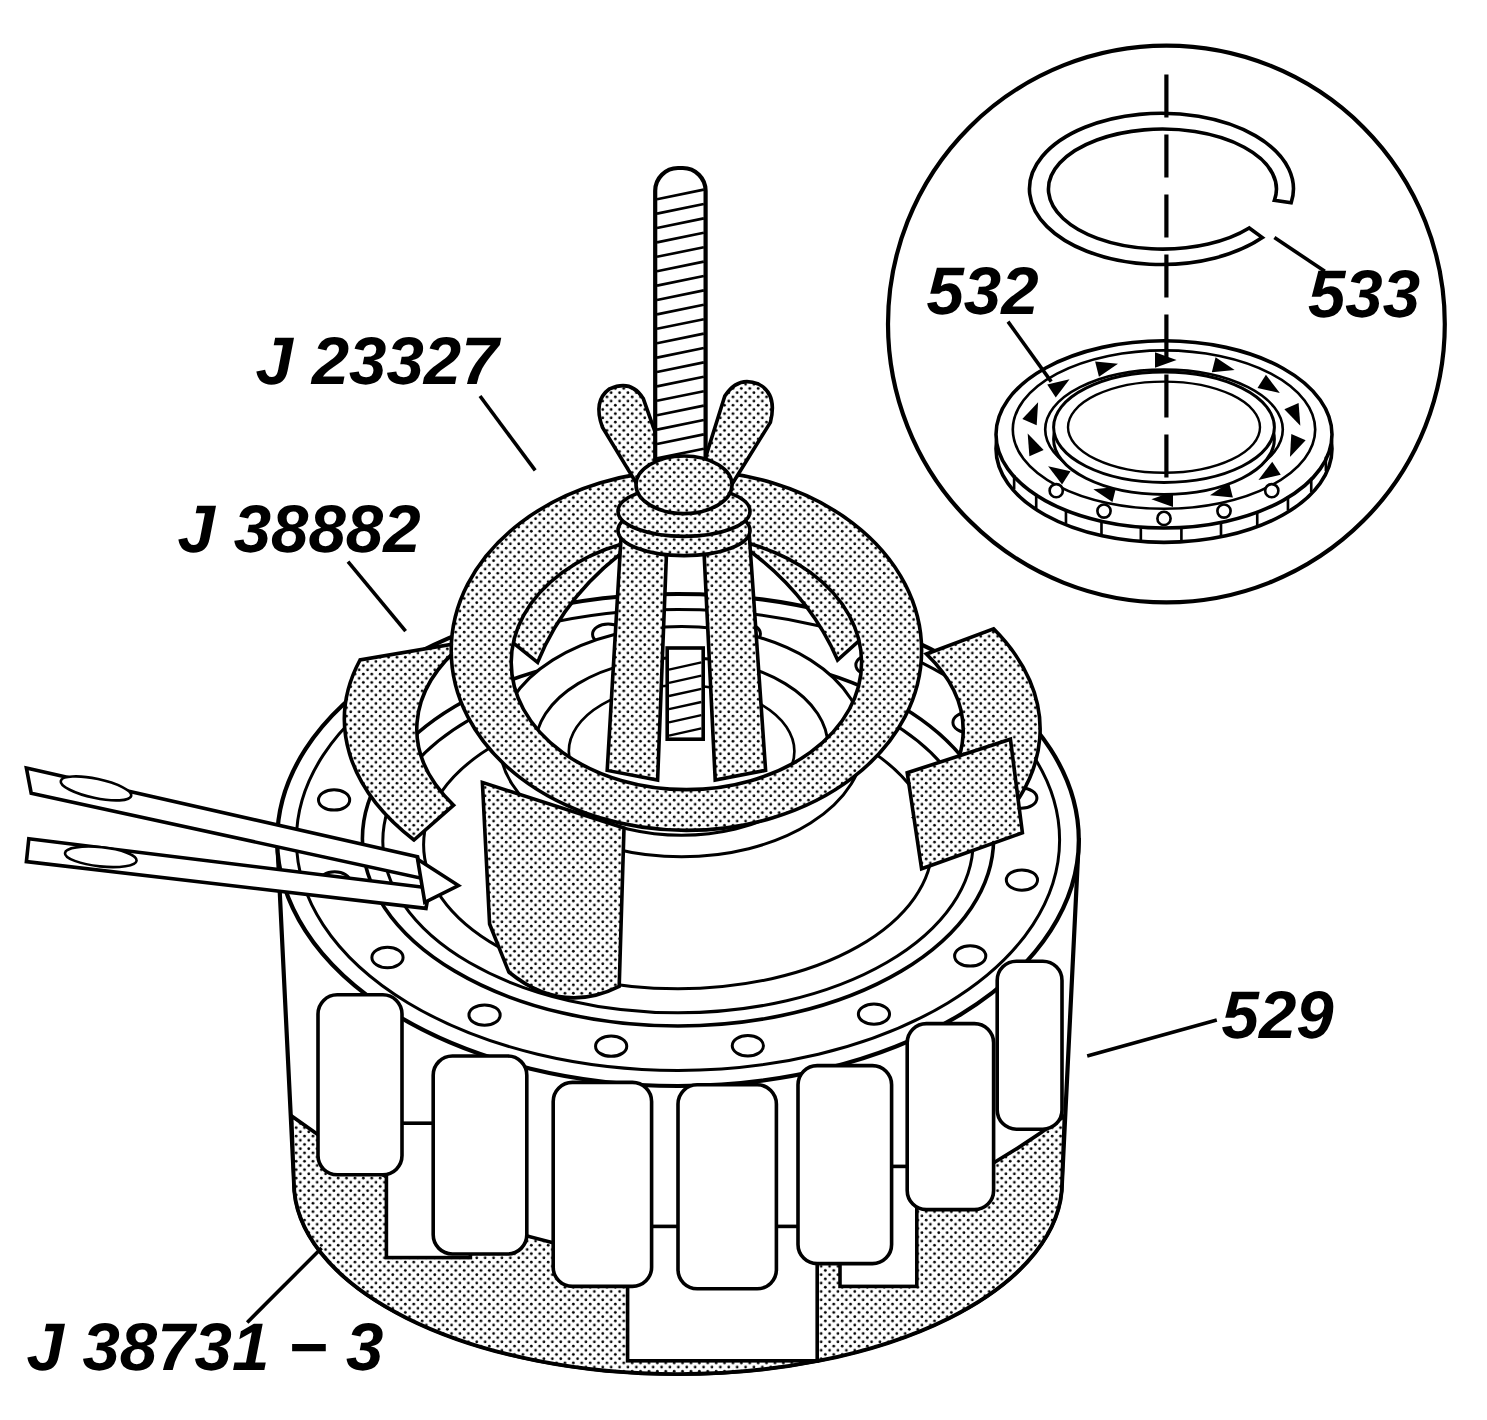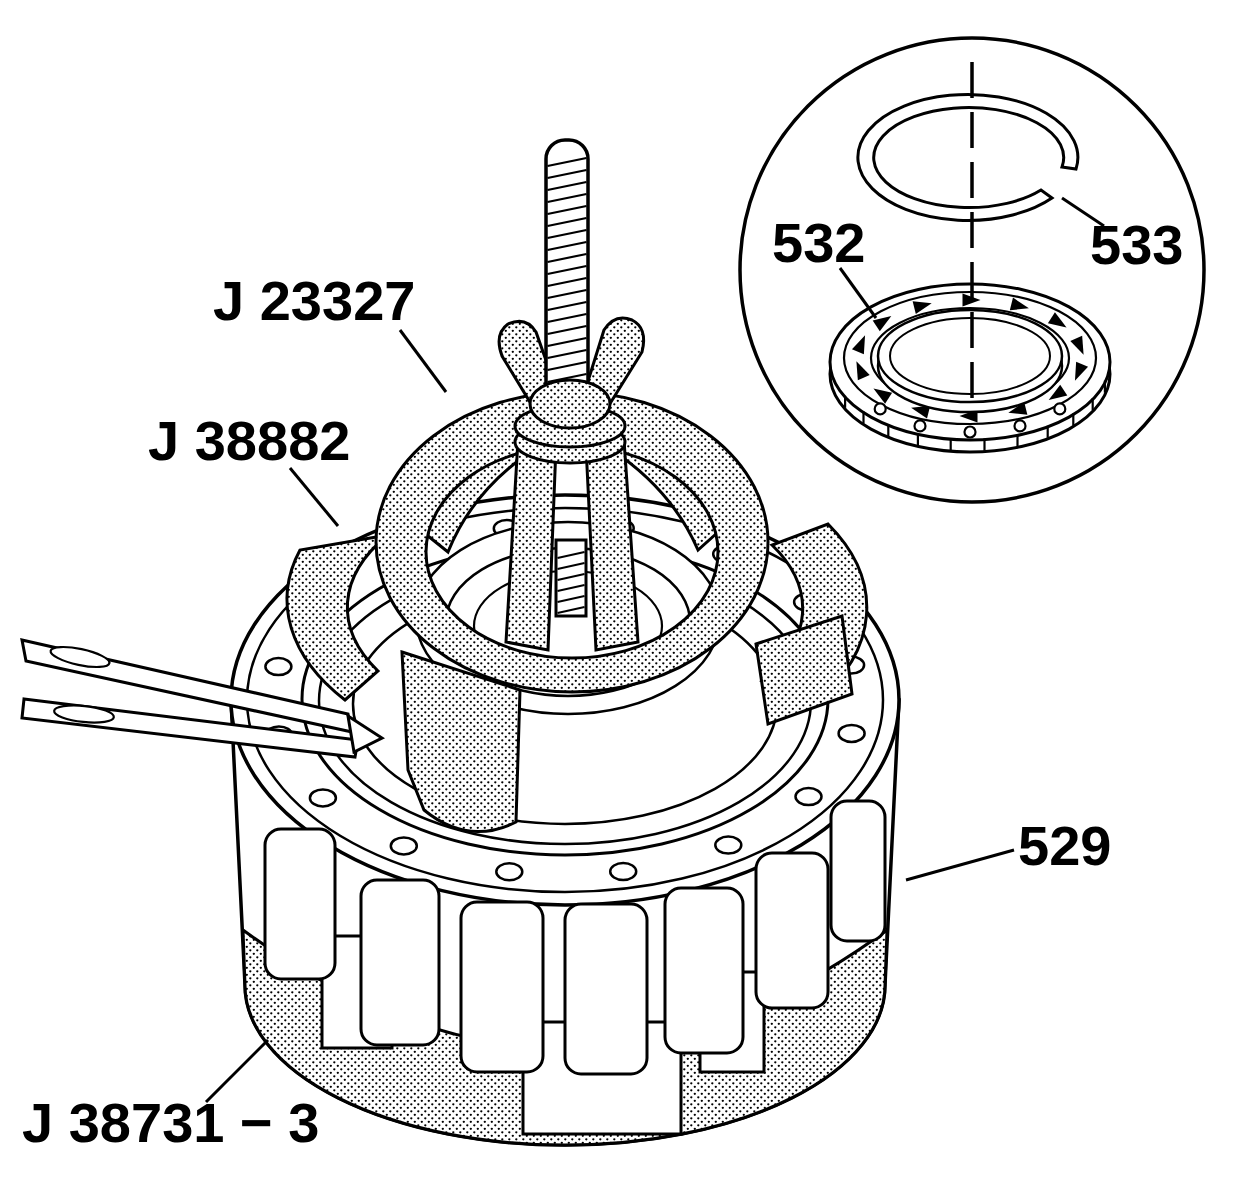--- a/index.html
+++ b/index.html
@@ -2,20 +2,21 @@
 <html><head>
 <meta charset="utf-8">
 <style>
   html,body{margin:0;padding:0;background:#fff;}
   .page{
     position:relative;
     width:1239px;height:1183px;
     background:#ffffff;
     overflow:hidden;
     font-family:"Liberation Sans", sans-serif;
+    font-style:italic;
   }
   svg{display:block;}
   .lbl{
     font-family:"Liberation Sans", sans-serif;
     font-weight:700;
     font-size:56px;
     fill:#000;
   }
   .leader{stroke:#000;stroke-width:3;fill:none;}
 </style>

